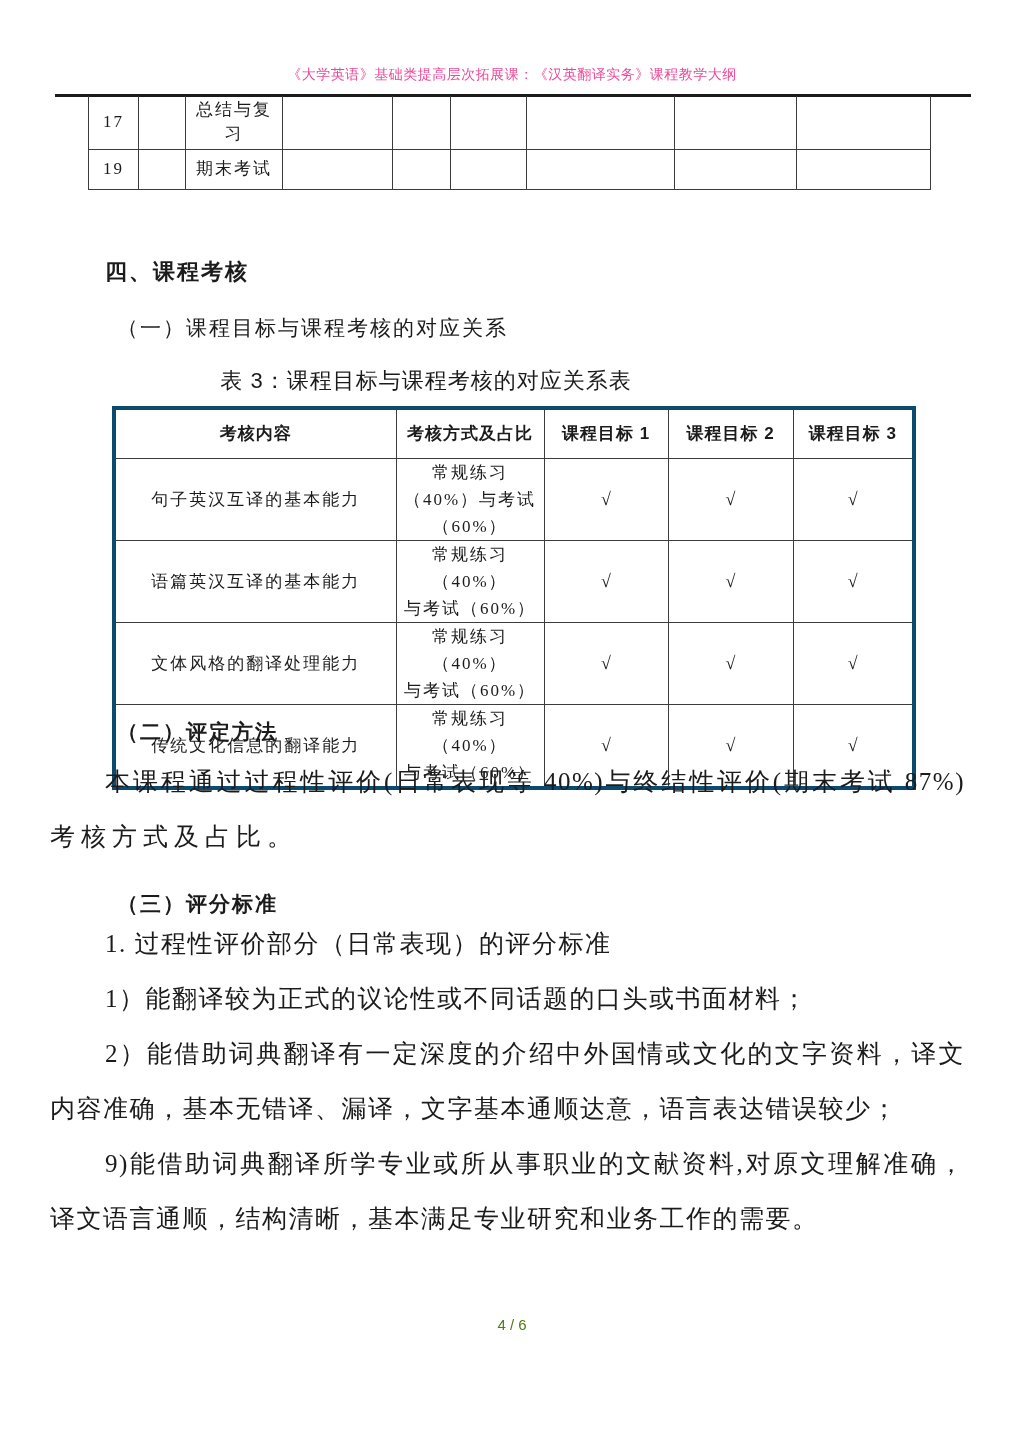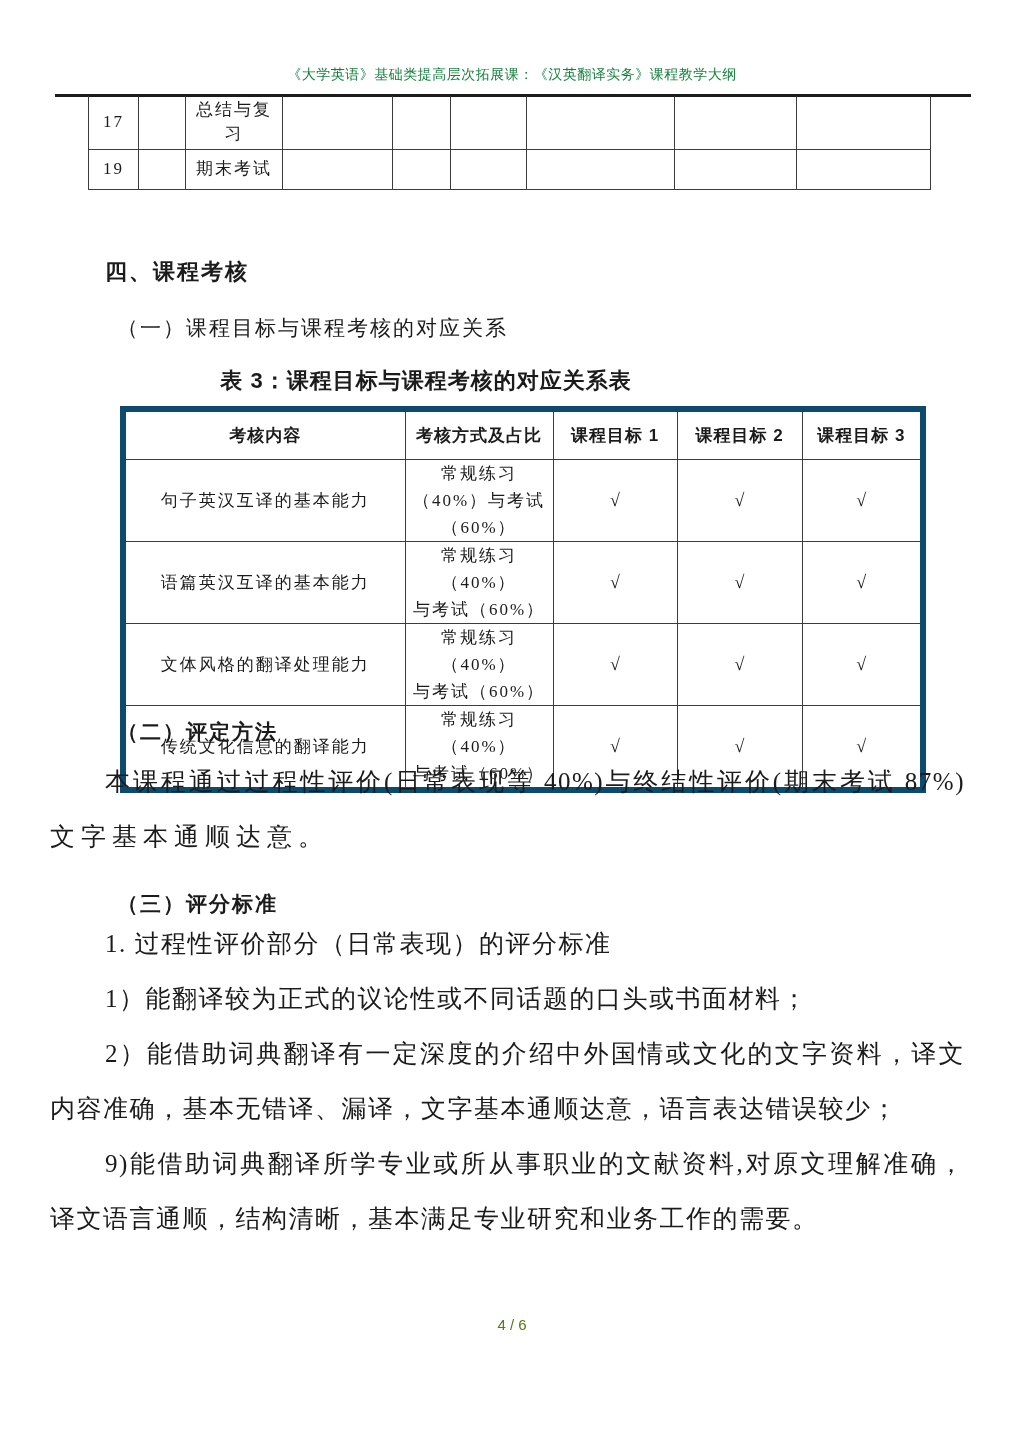--- a/index.html
+++ b/index.html
@@ -9,47 +9,47 @@
     color:#1b1b1b;
     font-family:"Liberation Serif","DejaVu Serif",serif;
   }
   .abs { position:absolute; }
   .hei { font-family:"Liberation Sans","DejaVu Sans",sans-serif; }
   .kai { font-family:"Liberation Serif","DejaVu Serif",serif; }
 
   
   .doc-header {
     left:0; top:66px; width:1024px; text-align:center;
-    font-size:14px; letter-spacing:0.5px; color:#15803d;
+    font-size:14px; letter-spacing:0.5px; color:#ec4899;
   }
   .header-rule { left:55px; top:94px; width:916px; height:3px; background:#1b1b1b; }
 
   
   table { border-collapse:collapse; table-layout:fixed; }
   td, th { border:1px solid #3c3c3c; padding:0; overflow:hidden; }
 
   .tt { left:88px; top:96px; width:842px; font-size:17px; letter-spacing:2px; }
   .tt td { text-align:center; vertical-align:middle; line-height:24px; }
   .tt tr.cont td { vertical-align:top; padding-top:5px; }
   .tt tr:first-child td { border-top:none; }
 
-  .t3 { left:120px; top:406px; width:800px; font-size:17px; border:6px solid #0c4a6e; }
+  .t3 { left:112px; top:406px; width:800px; font-size:17px; border:4px solid #0c4a6e; }
   .t3 th {
     font-weight:bold; text-align:center; vertical-align:middle;
     font-family:"Liberation Sans","DejaVu Sans",sans-serif;
     letter-spacing:1px; font-size:17px;
   }
   .t3 td { text-align:center; vertical-align:middle; letter-spacing:2px; line-height:27px; }
   .t3 .check { font-size:18px; letter-spacing:0; }
 
   
   .h-sec   { font-size:22px; font-weight:bold; letter-spacing:2px; font-family:"Liberation Sans","DejaVu Sans",sans-serif; }
   .h-sub   { font-size:21px; letter-spacing:2px; }
   .h-sub-b { font-size:21px; font-weight:bold; letter-spacing:2px; }
-  .caption { left:0; top:366px; width:852px; text-align:center; font-size:22px; font-weight:bold; letter-spacing:1px;
+  .caption { left:0; top:366px; width:852px; text-align:center; font-size:22px; font-weight:normal; letter-spacing:1px;
              font-family:"Liberation Sans","DejaVu Sans",sans-serif; }
   .bline { font-size:25px; letter-spacing:1.5px; white-space:nowrap; }
   .jline { width:860px; text-align:justify; text-align-last:justify; white-space:normal; }
   .spread { letter-spacing:6px; }
 
   .doc-footer { left:0; top:1316px; width:1024px; text-align:center; font-size:15px; color:#4d7c0f;
                 font-family:"Liberation Sans","DejaVu Sans",sans-serif; }
 </style>
 </head>
 <body>
@@ -160,21 +160,21 @@
       <td class="check">√</td>
       <td class="check">√</td>
       <td class="check">√</td>
     </tr>
   </tbody>
     </table>
 
   <div class="abs h-sub-b kai" style="left:117px; top:718px;">（二）评定方法</div>
 
   <div class="abs bline jline" style="left:105px; top:765px;">本课程通过过程性评价(日常表现等 40%)与终结性评价(期末考试 87%)</div>
-  <div class="abs bline spread" style="left:50px; top:820px;">文字基本通顺达意。</div>
+  <div class="abs bline spread" style="left:50px; top:820px;">考核方式及占比。</div>
 
   <div class="abs h-sub-b kai" style="left:117px; top:876px;margin-top:14px;">（三）评分标准</div>
 
   <div class="abs bline" style="left:105px; top:927px;">1. 过程性评价部分（日常表现）的评分标准</div>
   <div class="abs bline" style="left:105px; top:982px;">1）能翻译较为正式的议论性或不同话题的口头或书面材料；</div>
   <div class="abs bline jline" style="left:105px; top:1037px;">2）能借助词典翻译有一定深度的介绍中外国情或文化的文字资料，译文</div>
   <div class="abs bline" style="left:50px; top:1092px;">内容准确，基本无错译、漏译，文字基本通顺达意，语言表达错误较少；</div>
   <div class="abs bline jline" style="left:105px; top:1147px;">9)能借助词典翻译所学专业或所从事职业的文献资料,对原文理解准确，</div>
   <div class="abs bline" style="left:50px; top:1202px;">译文语言通顺，结构清晰，基本满足专业研究和业务工作的需要。</div>
 

